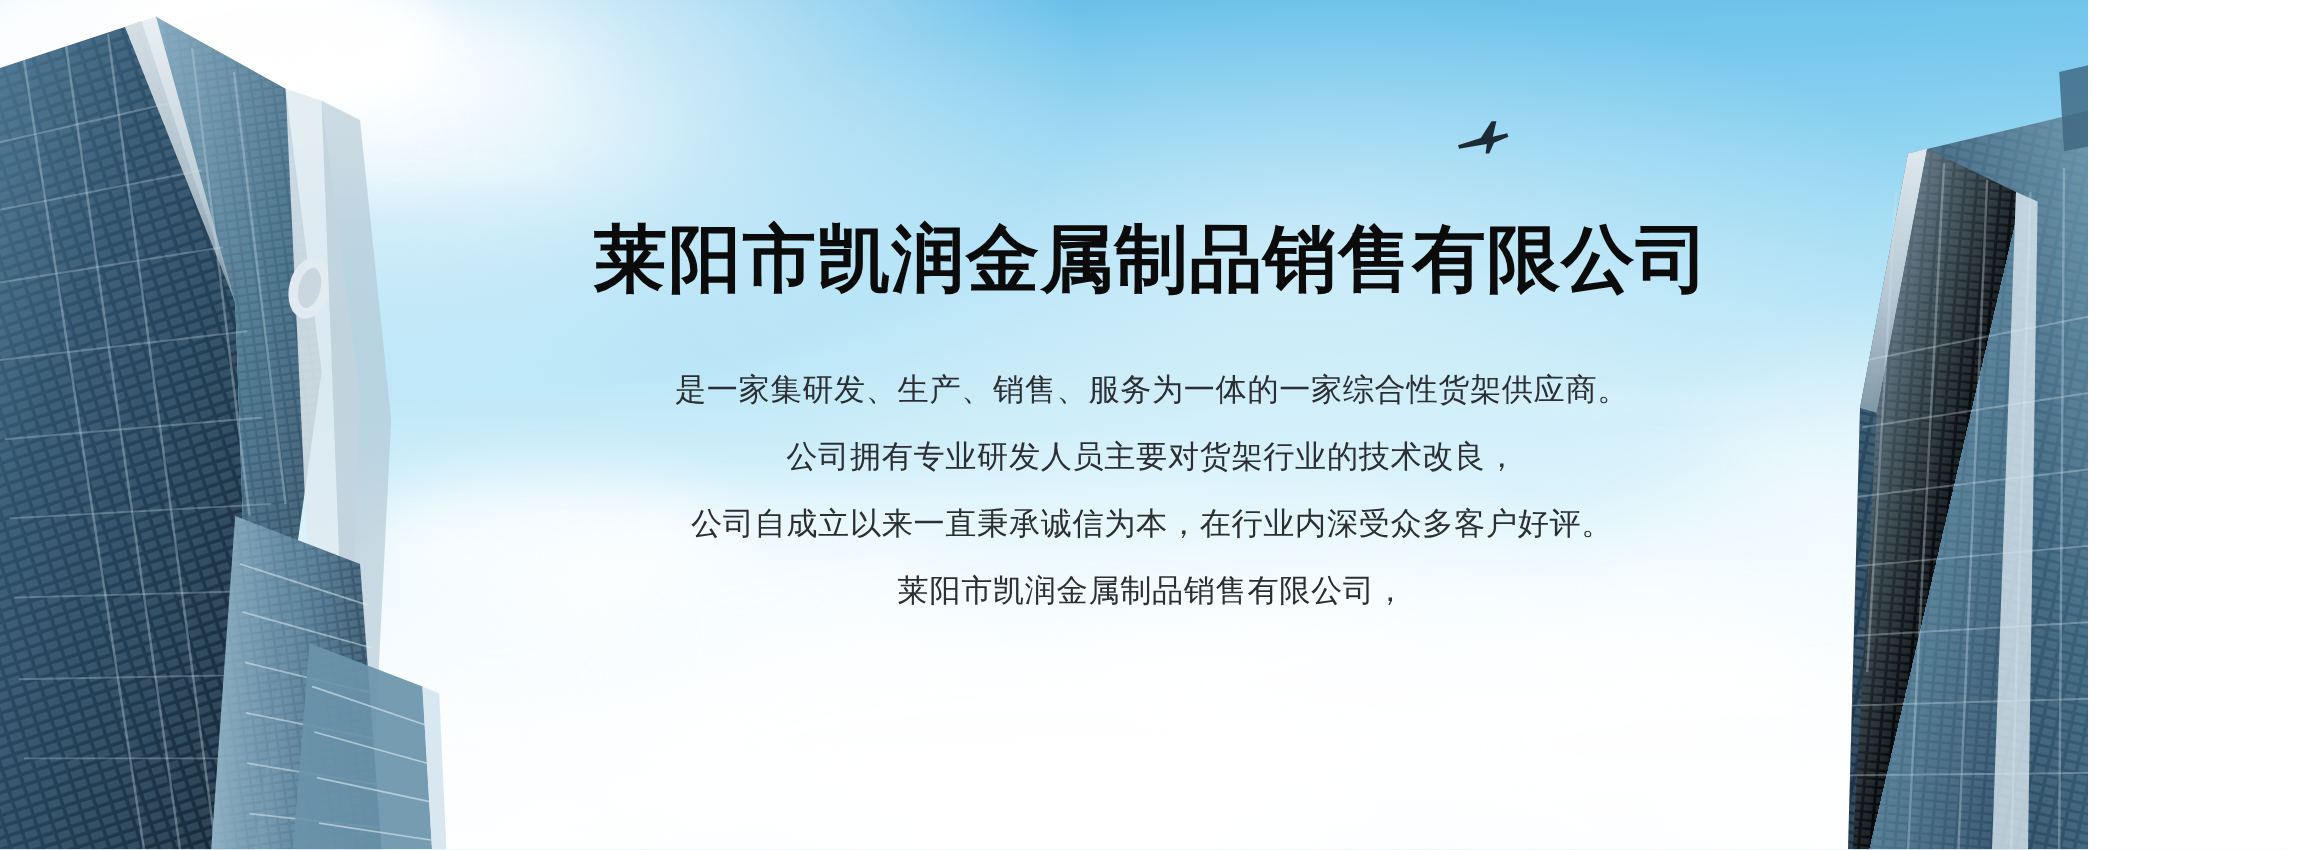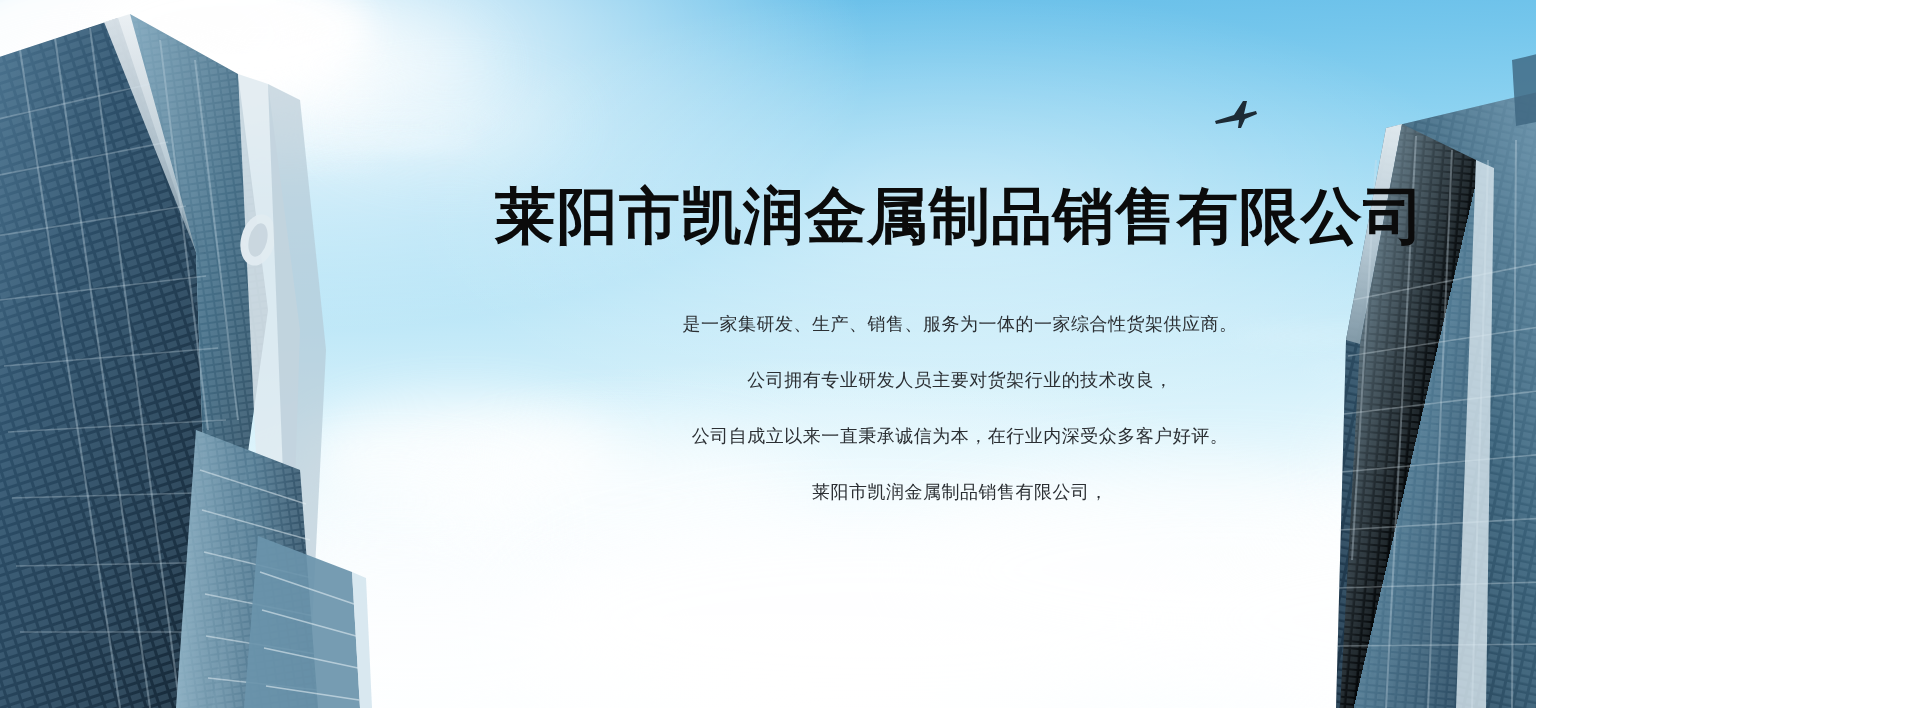--- a/index.html
+++ b/index.html
@@ -3,21 +3,21 @@
 <meta charset="utf-8">
 <title>Company Banner</title>
 <style>
   html, body {
     margin: 0;
     padding: 0;
     background: #ffffff;
   }
   #banner {
     position: relative;
-    width: 1536px;
+    width: 1740px;
     height: 708px;
     overflow: hidden;
     font-family: "Liberation Sans", "DejaVu Sans", sans-serif;
     background: #bfe4f6;
   }
 
   
   .sky-base {
     position: absolute;
     inset: 0;
@@ -100,21 +100,21 @@
     letter-spacing: 1px;
     white-space: nowrap;
   }
   #tagline {
     position: absolute;
     left: 0;
     right: 0;
     top: 296px;
   }
   .tag-line {
-    font-size: 18px;
+    font-size: 26px;
     line-height: 56px;
     color: #2b2f33;
     font-weight: normal;
     letter-spacing: 0.5px;
     white-space: nowrap;
   }
 </style>
 </head>
 <body>
 

